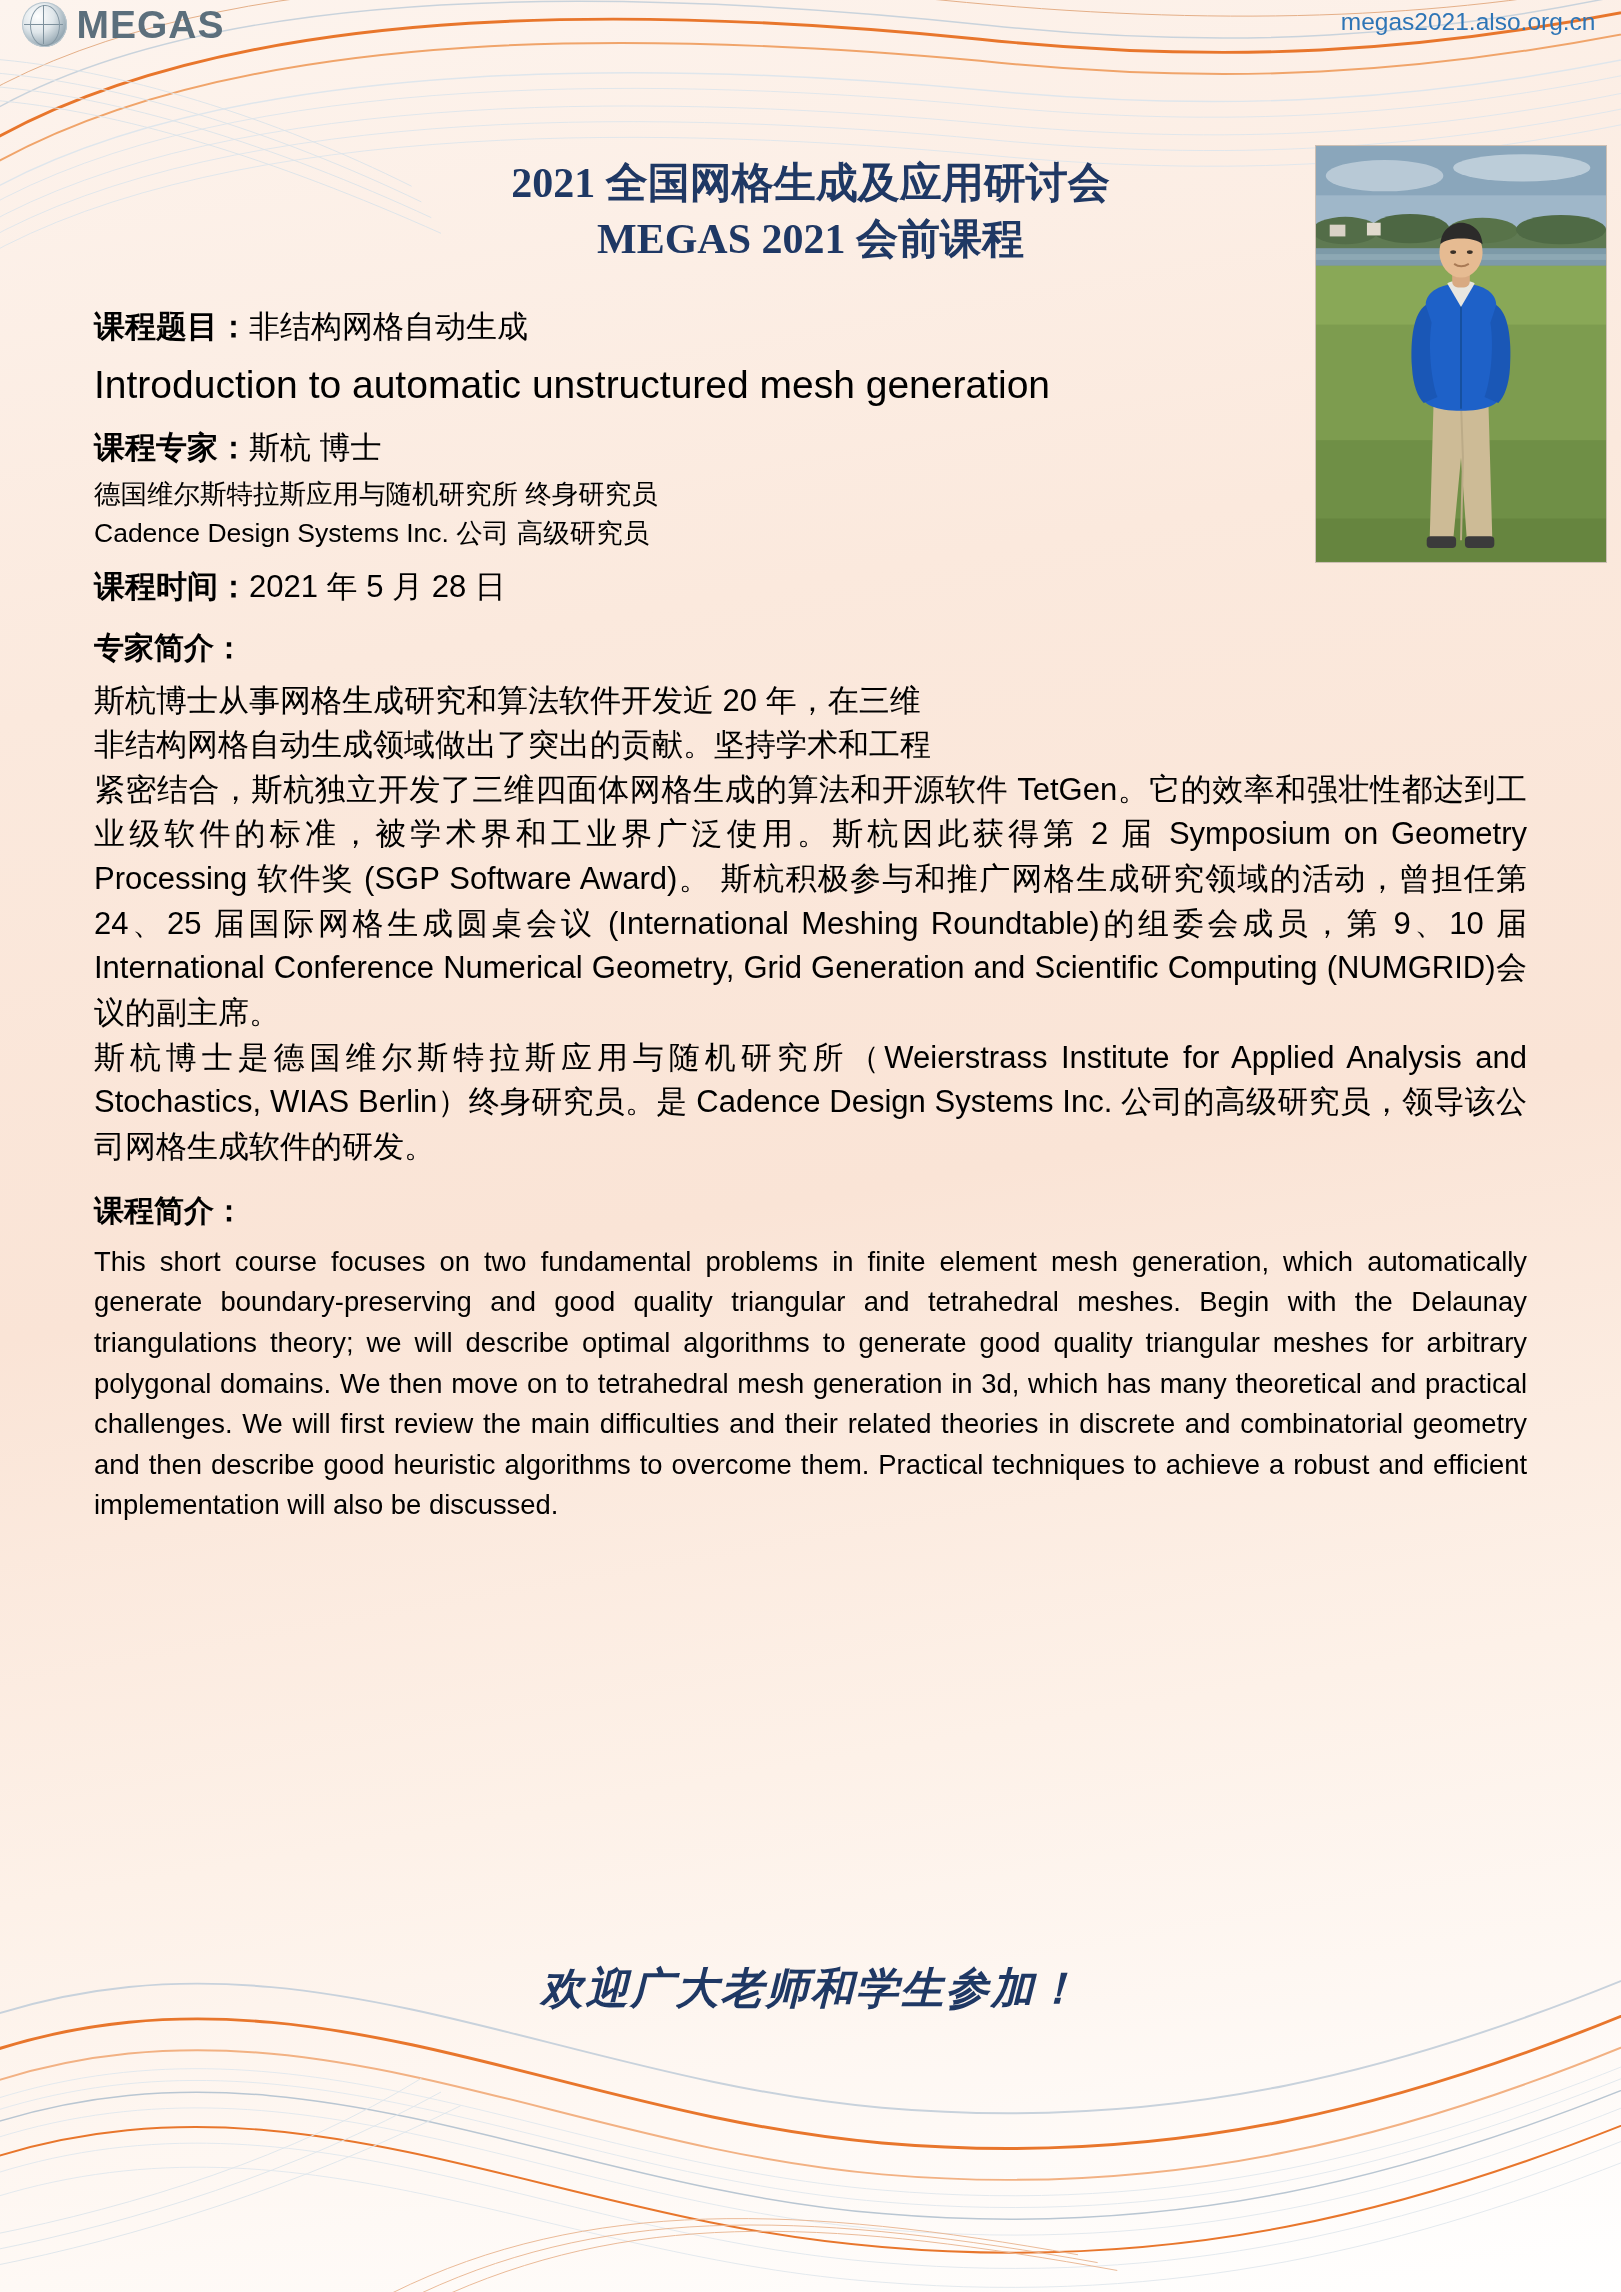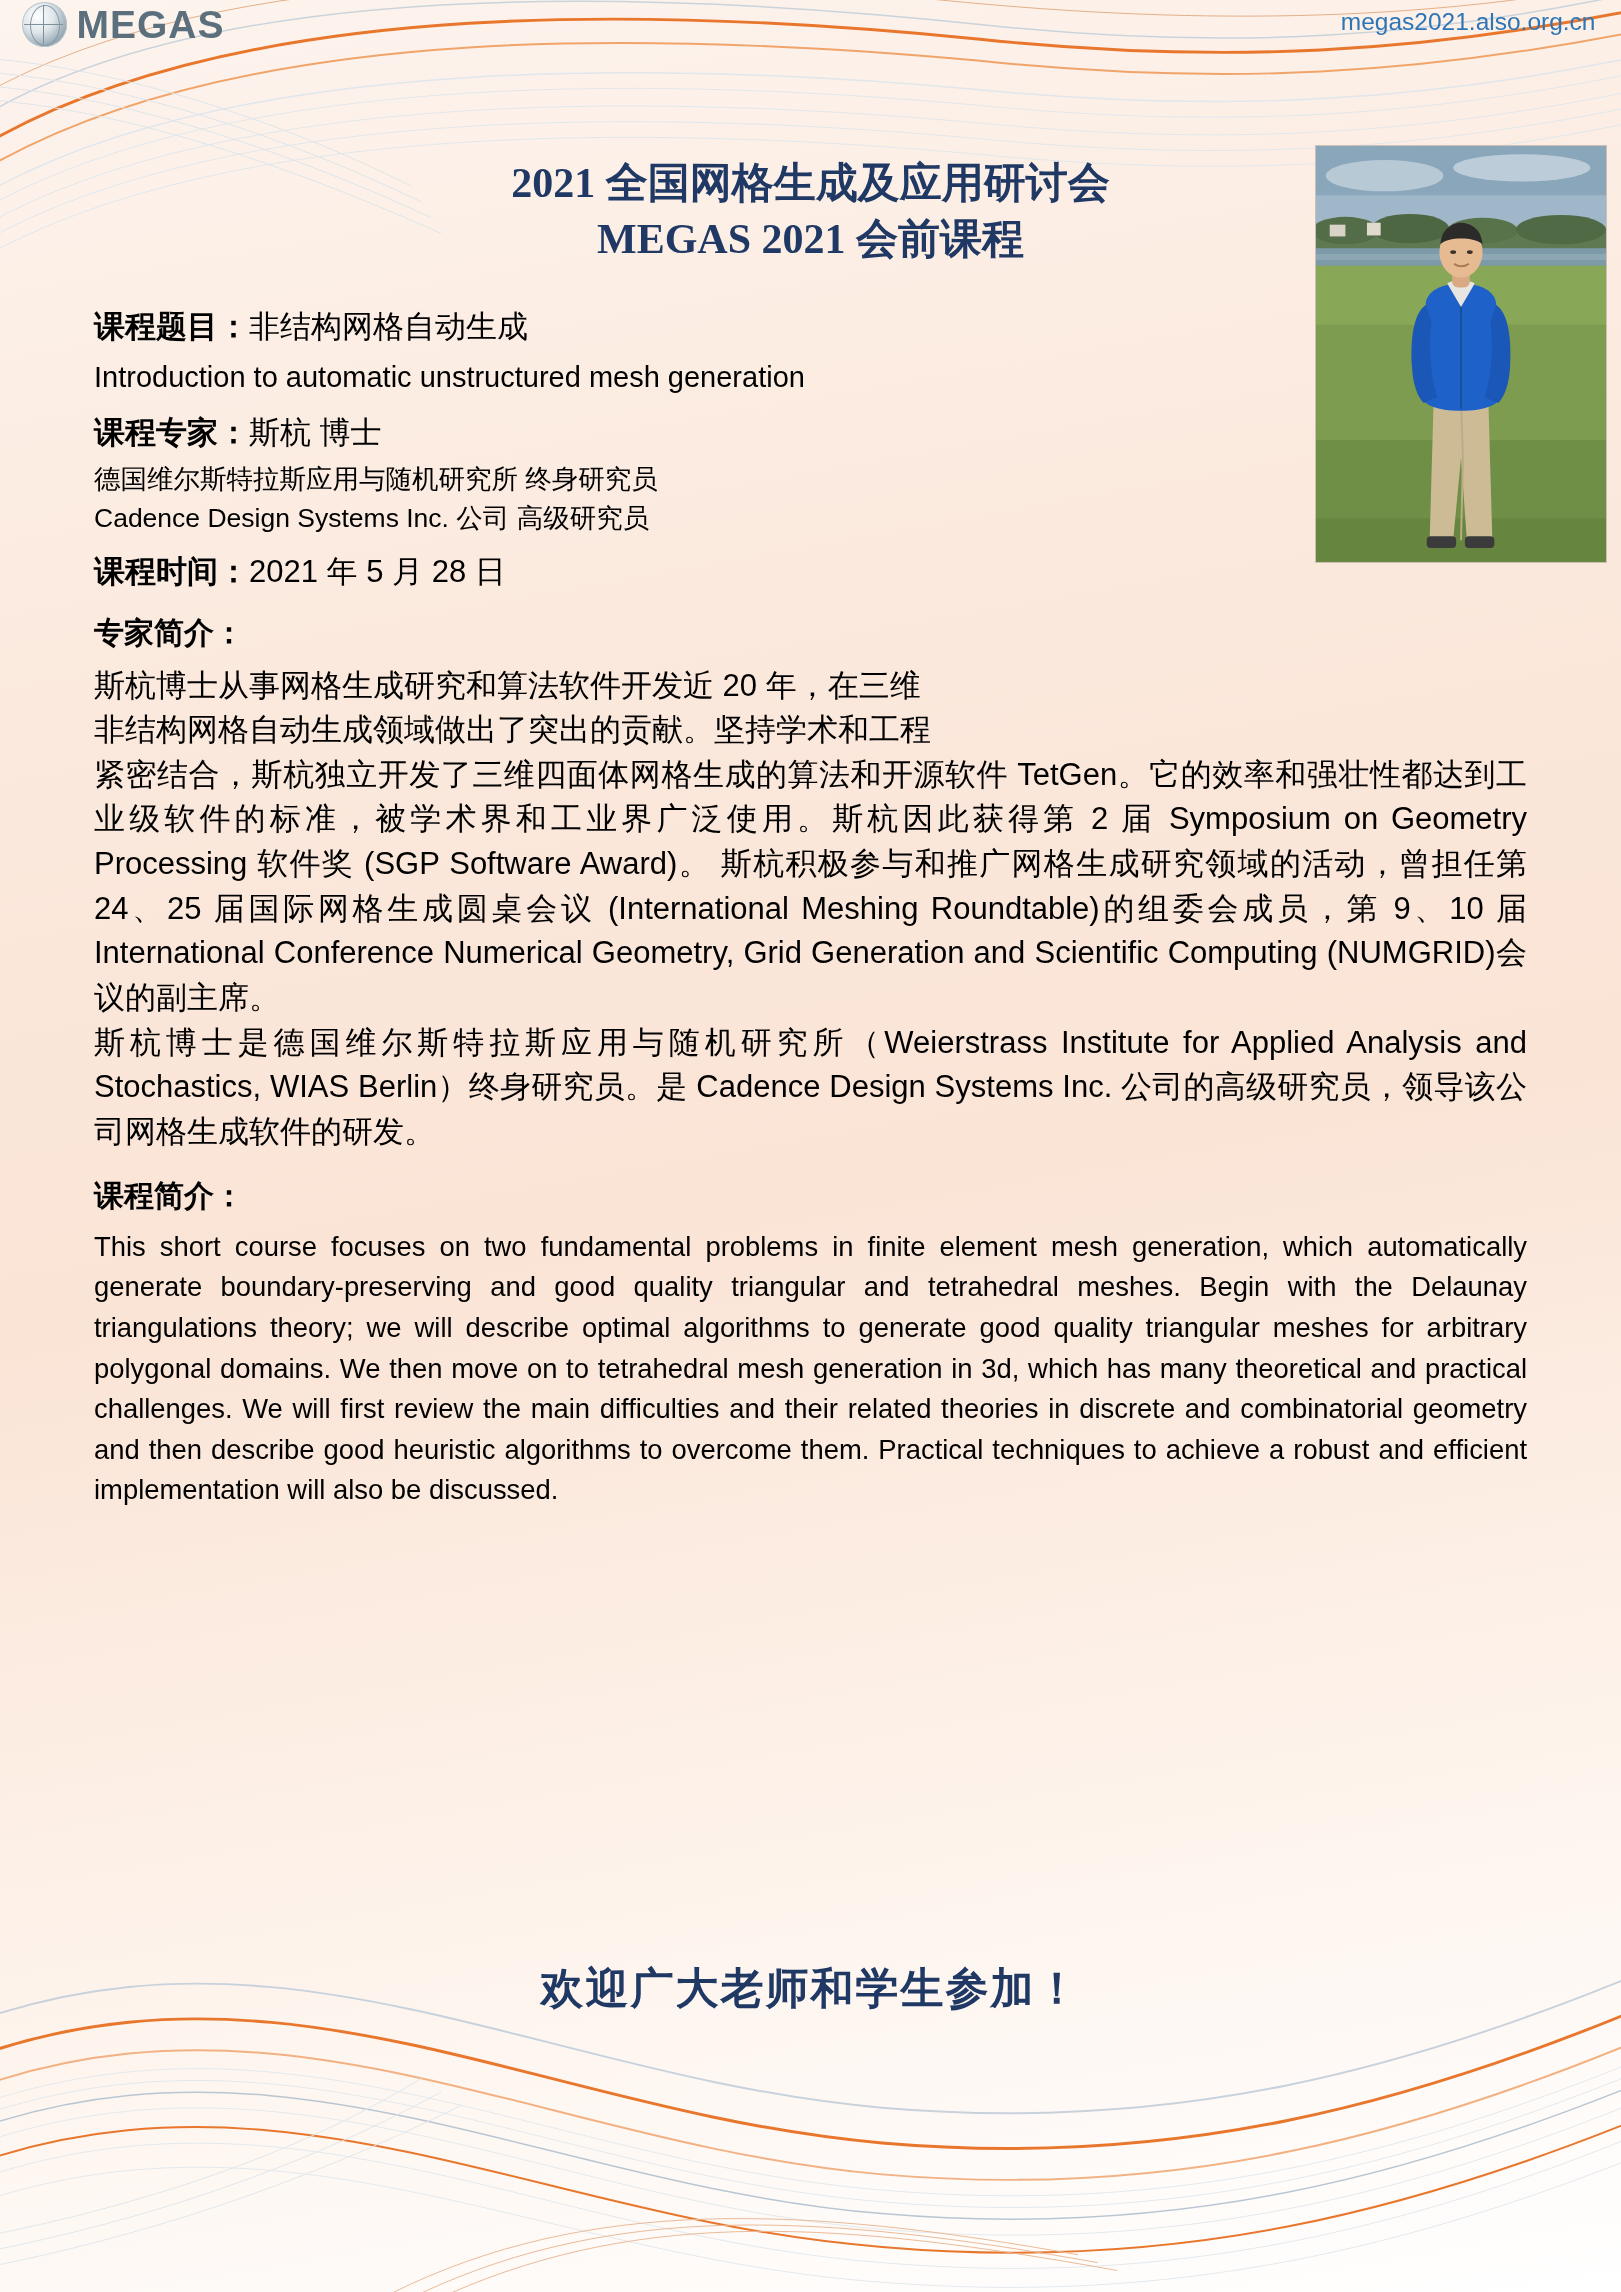--- a/index.html
+++ b/index.html
@@ -117,21 +117,21 @@
     z-index: 5;
     color: #000000;
   }
   .line-cn-big {
     font-size: 31px;
     line-height: 1.5;
     margin: 0 0 3.9px 0;
     font-family: "Liberation Sans", sans-serif;
   }
   .line-en {
-    font-size: 29px;
+    font-size: 39px;
     line-height: 1.5;
     margin: 5.9px 0 9.8px 0;
   }
   .label {
     font-weight: bold;
   }
   .line-small {
     font-size: 26.5px;
     line-height: 1.45;
     margin: 0;
@@ -172,20 +172,21 @@
   .welcome {
     position: absolute;
     left: 0;
     top: 1960px;
     width: 1621px;
     text-align: center;
     z-index: 5;
     font-family: "Liberation Serif", serif;
     font-size: 43px;
     font-weight: bold;
+    font-style: italic;
     color: #1f3864;
     letter-spacing: 2px;
   }
 </style>
 </head>
 <body>
 
 <div class="page">
 
   <svg class="bg-svg" viewBox="0 0 1654 2339" preserveAspectRatio="none">

